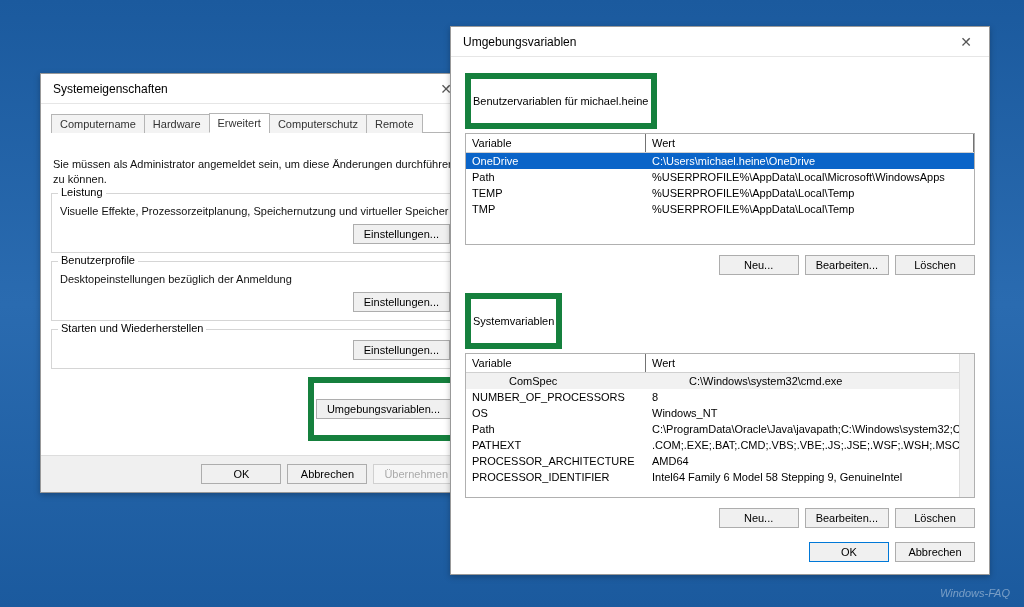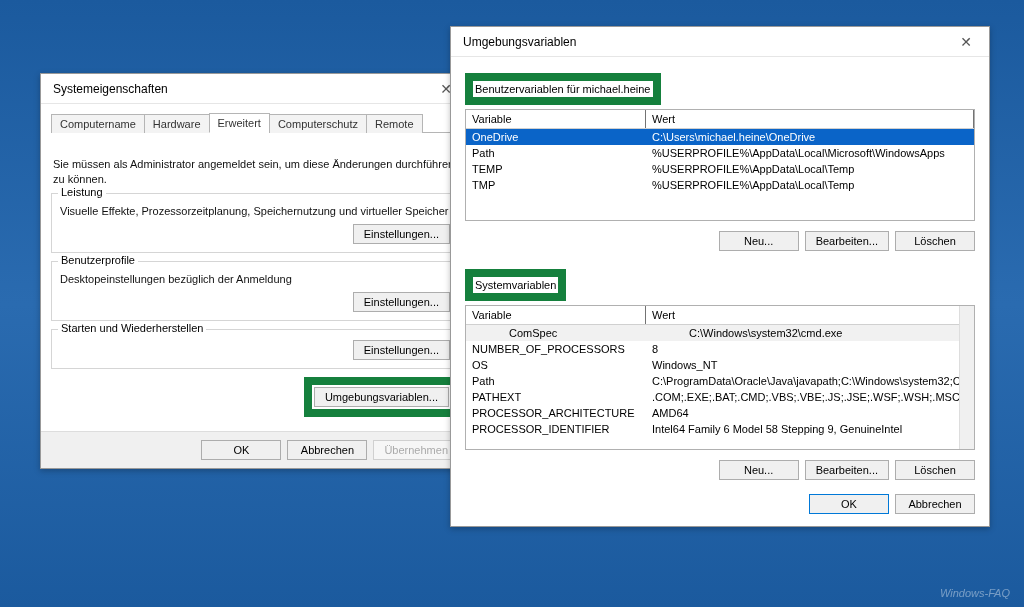--- a/index.html
+++ b/index.html
@@ -61,21 +61,21 @@
     padding: 3px 10px; min-width: 80px;
     background: #f0f0f0; border: 1px solid #adadad;
     cursor: pointer;
   }
   button.win-btn:disabled { color: #aaa; border-color: #d0d0d0; background: #f6f6f6; }
   button.primary { border: 1.4px solid #0078d7; }
   .footer-btns {
     display: flex; justify-content: flex-end; gap: 6px;
     padding: 8px 10px; background: #f0f0f0; border-top: 1px solid #ddd;
   }
-  .red-hilite { border: 8px solid #15803d; display: inline-block; padding: 2px 2px; }
+  .red-hilite { border: 6px solid #15803d; display: inline-block; padding: 16px 2px; }
 
   
   .section-label { margin: 4px 0 4px 0; }
   .listbox {
     border: 1px solid #b0b0b0; background: #fff;
     height: 112px; overflow-y: auto; position: relative;
   }
   .listhead {
     display: flex; background: #fff; border-bottom: 1px solid #d0d0d0;
     font-size: 11px; position: sticky; top:0;

